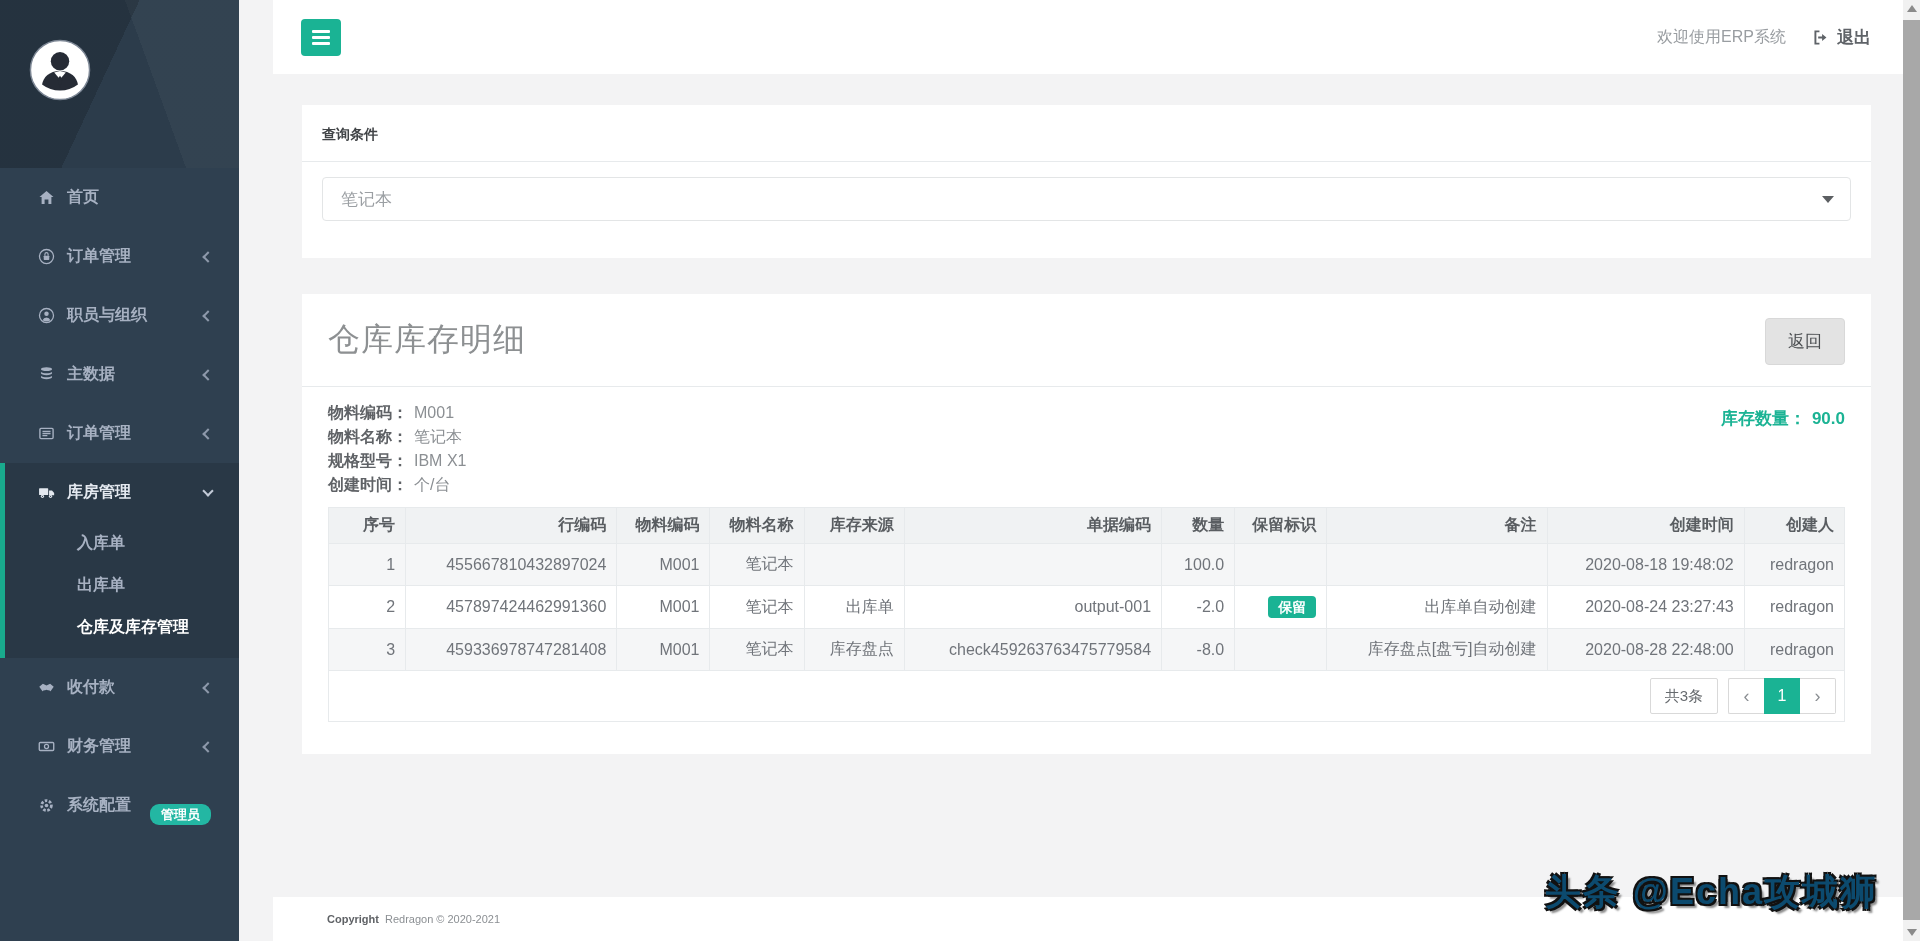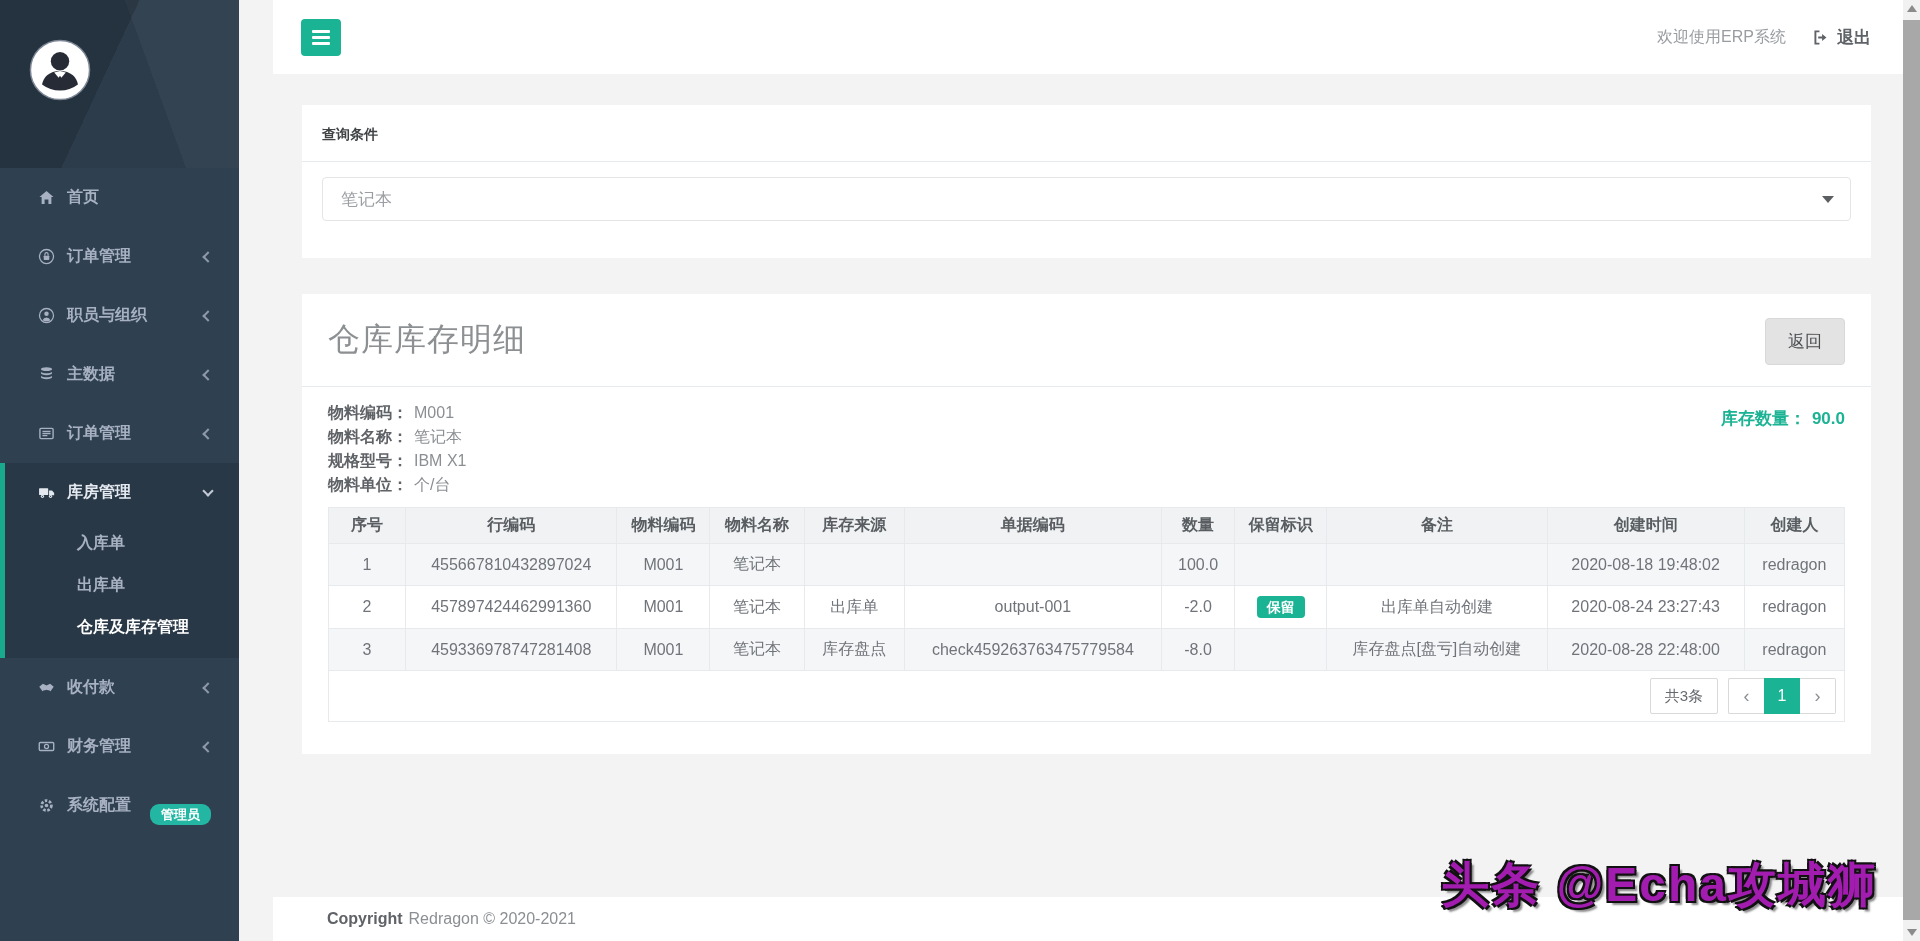--- a/index.html
+++ b/index.html
@@ -61,42 +61,42 @@
     color:#4a4d50; font-size:17px; padding:11px 22px; cursor:pointer; font-family:inherit; }
 
   .info-section { position:relative; padding:14px 0 10px 0; }
   .info-line { line-height:24px; font-size:16px; }
   .info-label { font-weight:700; color:#5f6266; }
   .info-value { color:#8b8f93; margin-left:6px; }
   .stock { position:absolute; right:0; top:20px; font-size:17px; font-weight:700; color:#1bb394; }
   .stock .stock-val { margin-left:6px; }
 
   table.grid { border-collapse:collapse; table-layout:fixed; width:100%; font-size:16px; color:#676a6c; }
-  table.grid th, table.grid td { border:1px solid #e7eaec; text-align:center; overflow:hidden; white-space:nowrap; }
+  table.grid th, table.grid td { border:1px solid #e7eaec; text-align:right; overflow:hidden; white-space:nowrap; }
   table.grid th { background:#f0f2f3; font-weight:600; color:#595d61; padding:7px 10px; height:35px; }
   table.grid td { padding:10px 10px; height:42px; color:#70747a; }
   table.grid tbody tr:nth-child(odd) td { background:#f5f6f7; }
   .badge-reserve { background:#1ab394; color:#fff; font-size:14px; font-weight:600; border-radius:4px; padding:4px 10px; line-height:1; display:inline-block; }
 
   .table-footer { border:1px solid #e7eaec; border-top:none; padding:7px 8px; display:flex; justify-content:flex-end; align-items:center; }
   .pag-total { border:1px solid #d9d9d9; border-radius:2px; padding:0 14px; height:36px; display:flex; align-items:center;
     color:#666a6e; font-size:15px; margin-right:10px; background:#fff; }
   .pager { display:flex; }
   .pg-btn { width:36px; height:36px; border:1px solid #d9d9d9; background:#fff; color:#8a8e92; font-size:18px;
     display:flex; align-items:center; justify-content:center; cursor:pointer; font-family:inherit; }
   .pg-btn.prev { border-right:none; border-radius:2px 0 0 2px; }
   .pg-btn.next { border-left:none; border-radius:0 2px 2px 0; }
   .pg-btn.page-active { background:#1ab394; border-color:#1ab394; color:#fff; font-size:16px; }
 
-  .footer { flex:0 0 44px; background:#fff; display:flex; align-items:center; padding-left:54px; font-size:16px; }
+  .footer { flex:0 0 44px; background:#fff; display:flex; align-items:center; padding-left:54px; font-size:11px; }
   .footer .c-bold { font-weight:700; color:#5f6266; }
   .footer .c-rest { color:#8b8f93; margin-left:6px; }
 
   
-  .watermark { position:absolute; right:42px; bottom:24px; z-index:20; font-size:48px; font-weight:700; color:#a21caf; letter-spacing:2px;
+  .watermark { position:absolute; right:42px; bottom:24px; z-index:20; font-size:36px; font-weight:700; color:#0c4a6e; letter-spacing:2px;
     text-shadow:-2px -2px 0 #111, 2px -2px 0 #111, -2px 2px 0 #111, 2px 2px 0 #111, 4px 4px 2px rgba(0,0,0,.45);
     pointer-events:none; font-family:"Liberation Sans","DejaVu Sans",sans-serif; }
 
   
   .scrollbar { position:absolute; right:0; top:0; width:17px; height:941px; background:#f1f1f1; z-index:30; }
   .scroll-arrow { position:absolute; left:0; width:17px; height:17px; display:flex; align-items:center; justify-content:center; cursor:pointer; }
   .scroll-arrow.up { top:0; }
   .scroll-arrow.down { bottom:0; }
   .tri-up { width:0; height:0; border-left:5px solid transparent; border-right:5px solid transparent; border-bottom:7px solid #8b8b8b; }
   .tri-down { width:0; height:0; border-left:5px solid transparent; border-right:5px solid transparent; border-top:7px solid #8b8b8b; }
@@ -272,21 +272,21 @@
     <section class="card detail">
       <div class="detail-head">
         <h1 class="detail-title">仓库库存明细</h1>
         <button class="back-btn">返回</button>
       </div>
 
       <div class="info-section">
         <div class="info-line"><span class="info-label">物料编码：</span><span class="info-value">M001</span></div>
         <div class="info-line"><span class="info-label">物料名称：</span><span class="info-value">笔记本</span></div>
         <div class="info-line"><span class="info-label">规格型号：</span><span class="info-value">IBM X1</span></div>
-        <div class="info-line"><span class="info-label">物料单位：</span><span class="info-value">个/台</span></div>
+        <div class="info-line"><span class="info-label">创建时间：</span><span class="info-value">个/台</span></div>
         <div class="stock">
           <span>库存数量：</span><span class="stock-val">90.0</span>
         </div>
       </div>
 
       <table class="grid" id="inv-table">
           <colgroup>
             <col style="width:77px">
             <col style="width:211px">
             <col style="width:93px">

